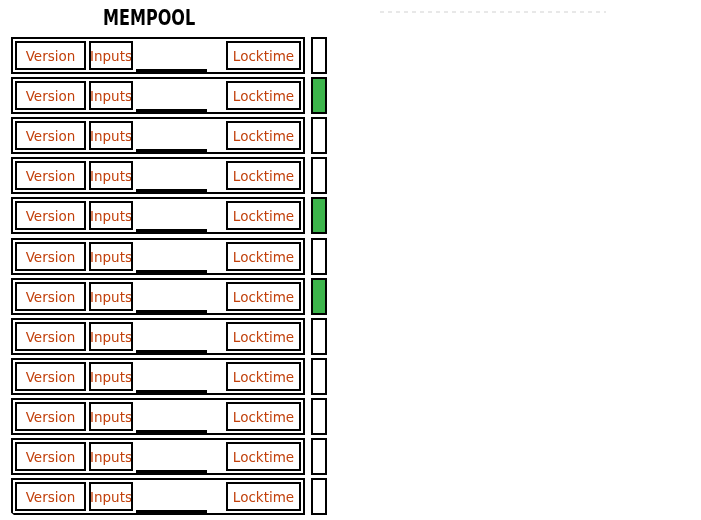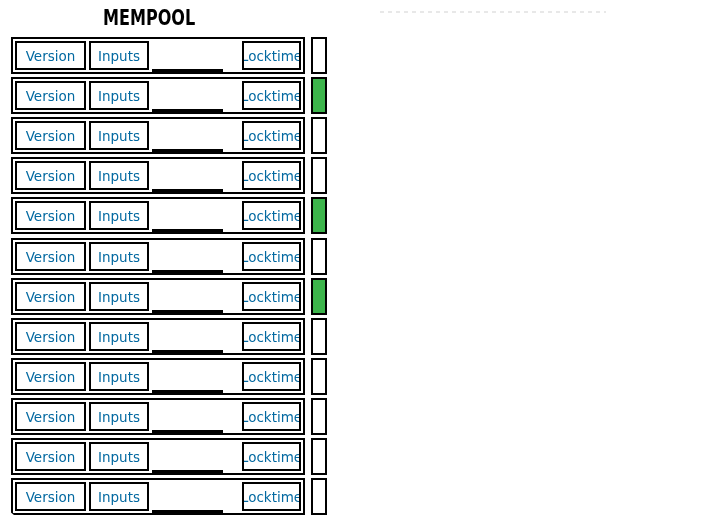--- a/index.html
+++ b/index.html
@@ -51,26 +51,26 @@
     gap: 3px;
   }
   .cell {
     box-sizing: border-box;
     border: 2px solid #000000;
     background: #ffffff;
     display: flex;
     align-items: center;
     justify-content: center;
     font-size: 13.5px;
-    color: #0369a1;
+    color: #c2410c;
     white-space: nowrap;
     overflow: hidden;
   }
   .cell-version  { width: 71px; }
-  .cell-inputs   { width: 60px; }
+  .cell-inputs   { width: 44px; }
   .cell-outputs  { width: 71px; margin-top: 28px; }
   .cell-locktime { flex: 1; margin-left: 16px; }
   .indicator {
     position: absolute;
     left: 311px;
     width: 16px;
     height: 37px;
     box-sizing: border-box;
     border: 2px solid #000000;
     background: #ffffff;

